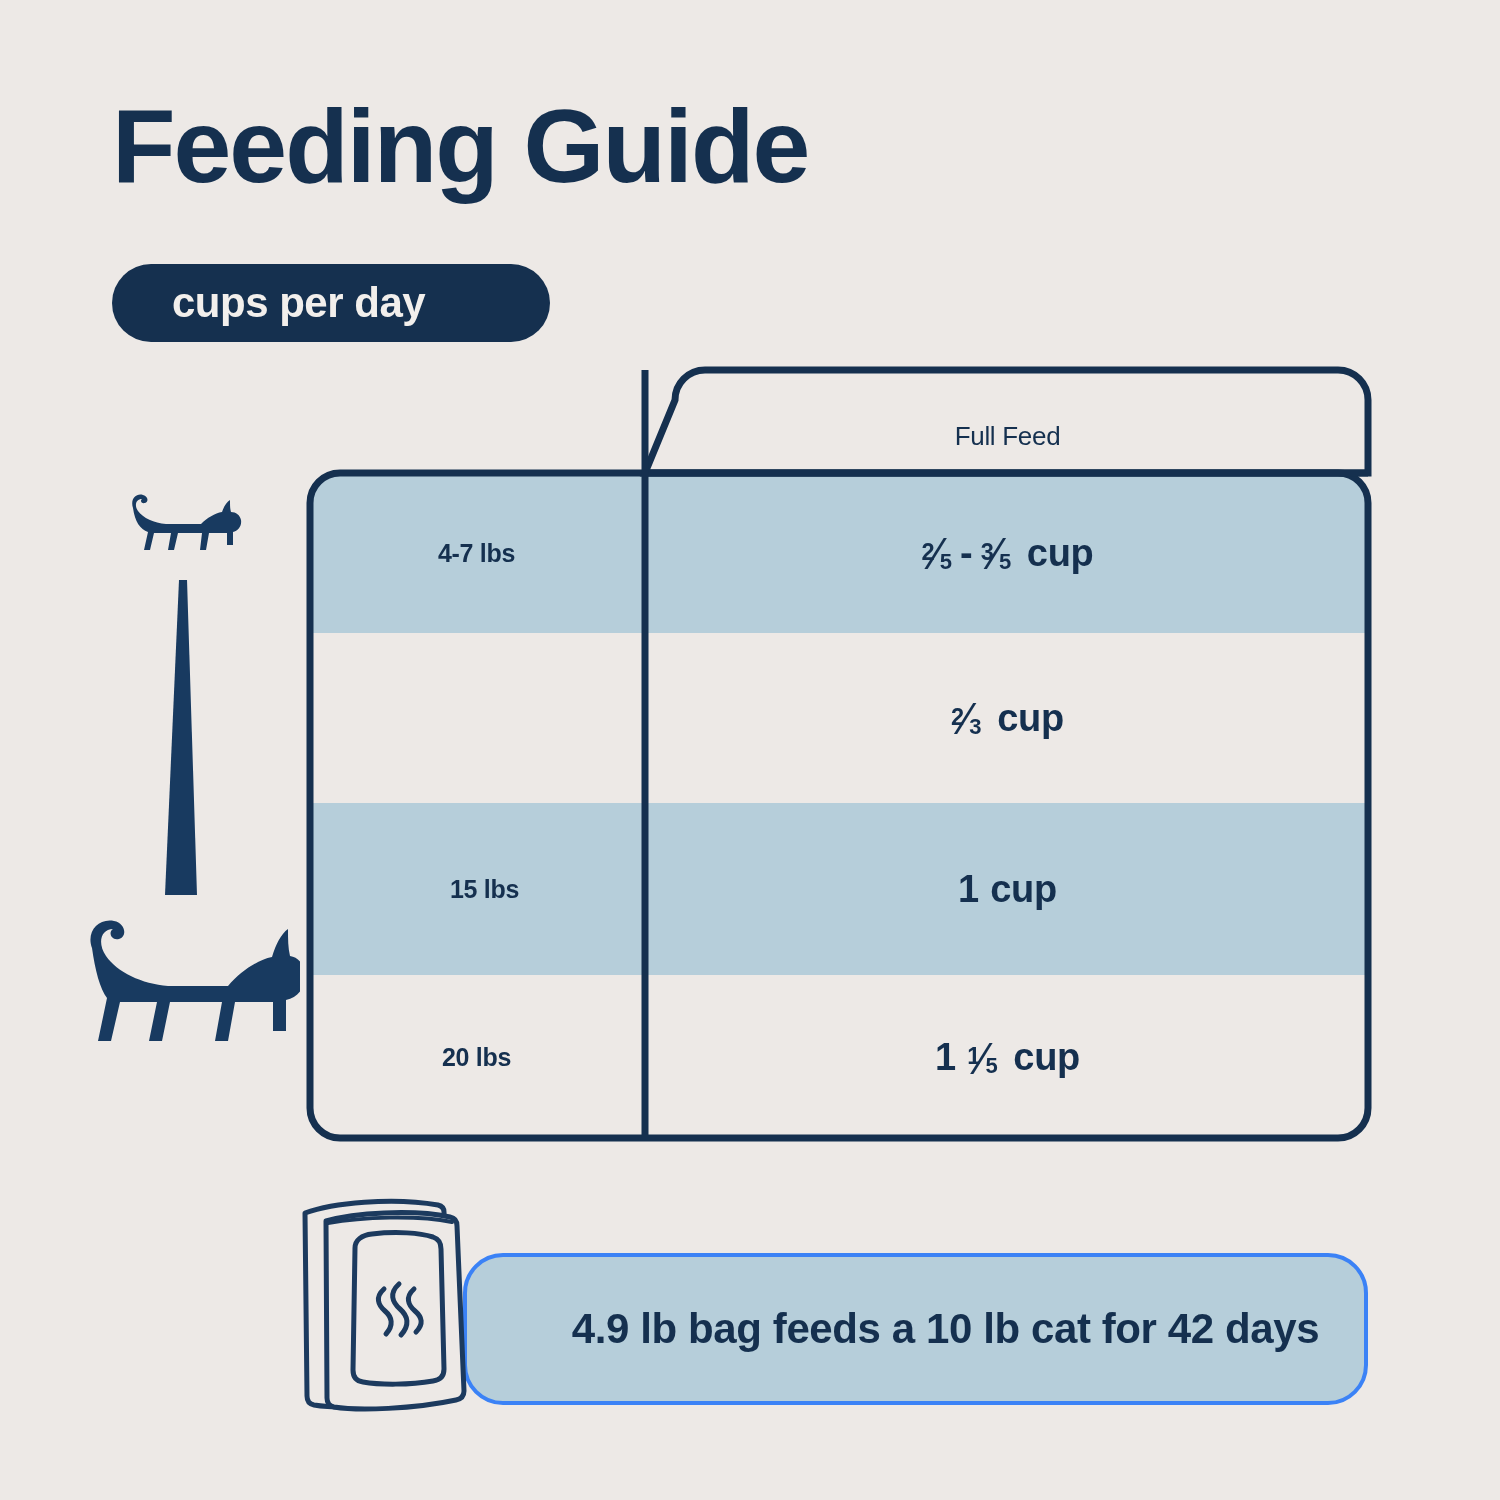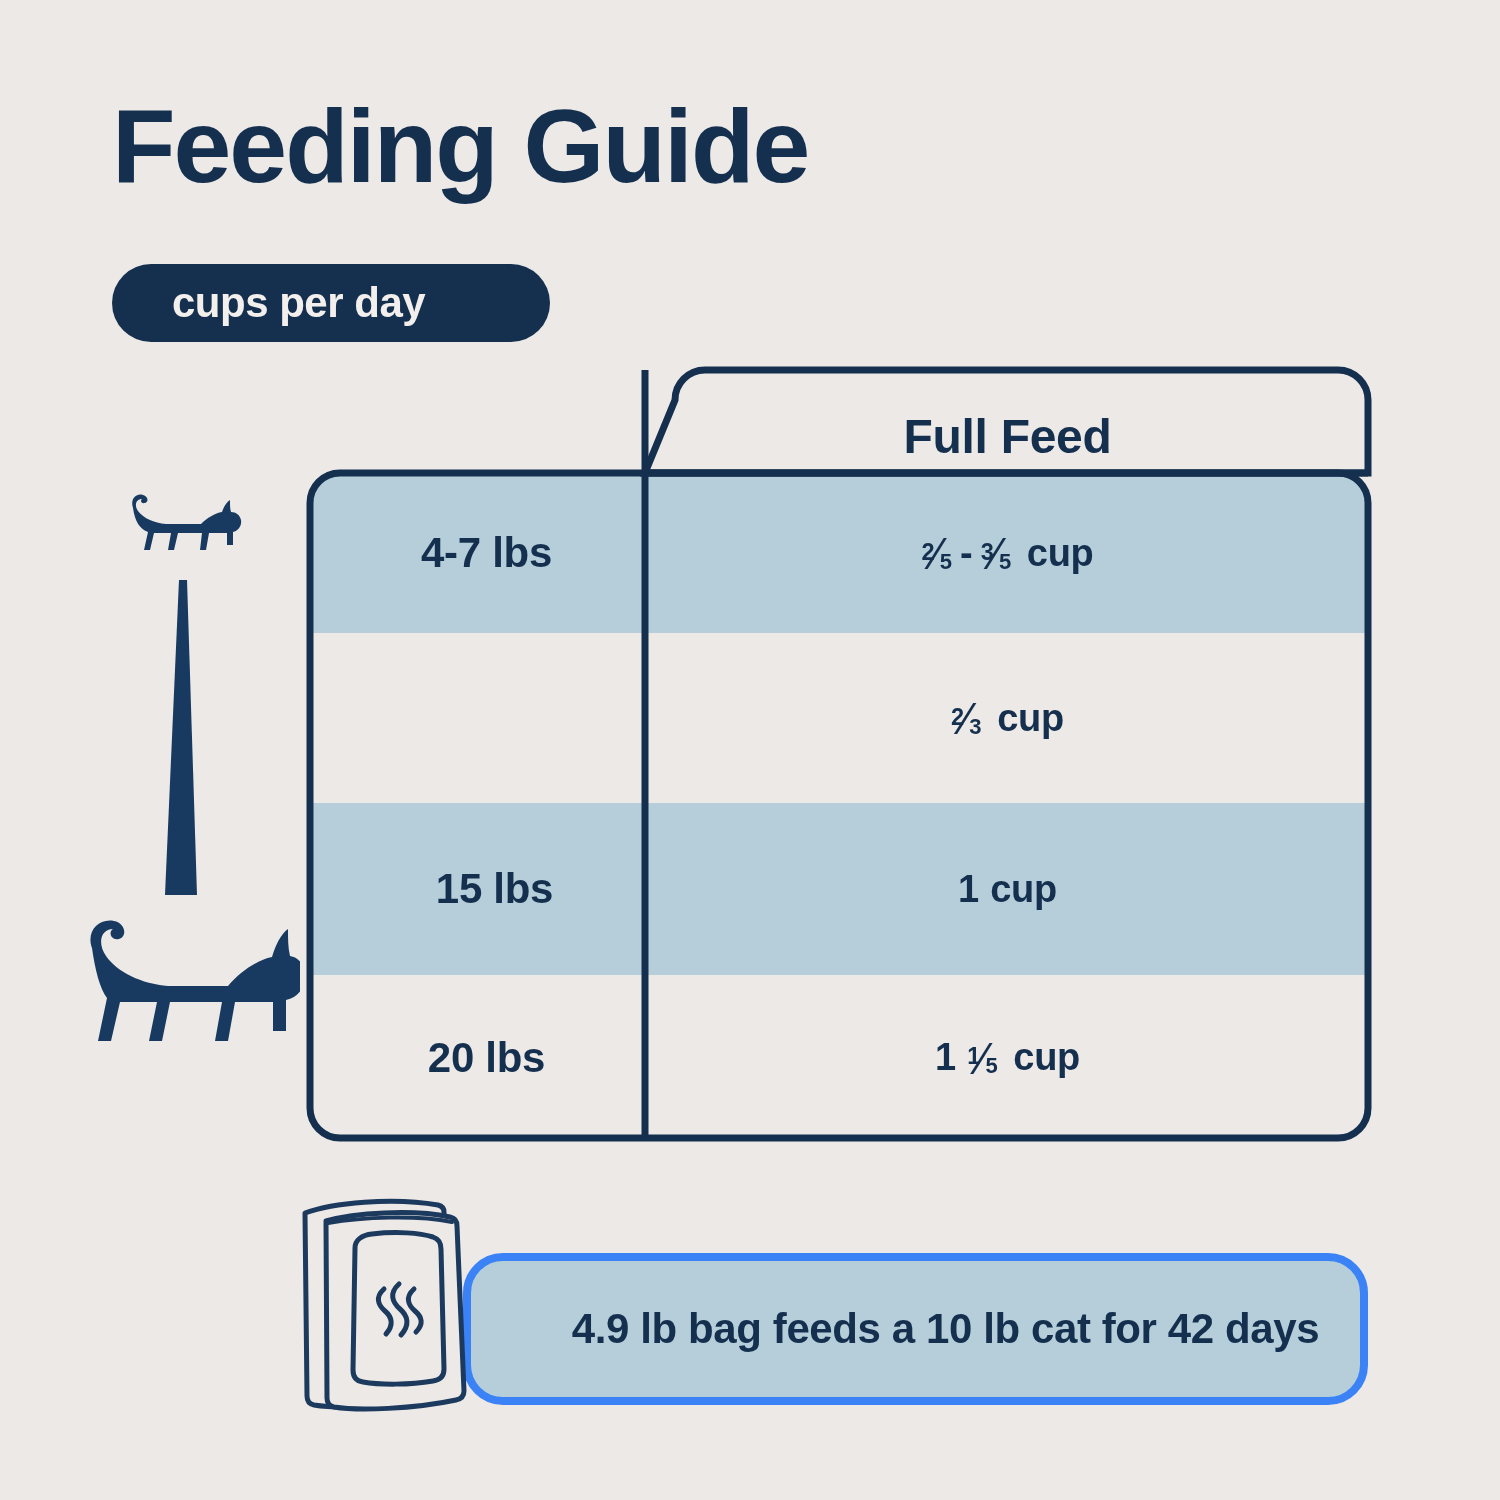--- a/index.html
+++ b/index.html
@@ -86,40 +86,40 @@
 
   .col-header {
     position: absolute;
     left: 337px;
     top: 32px;
     width: 725px;
     height: 73px;
     display: flex;
     align-items: center;
     justify-content: center;
-    font-size: 48px;
-    font-weight: 700;
+    font-size: 26px;
+    font-weight: 400;
     letter-spacing: -0.3px;
     color: #15304F;
   }
 
   .row-weight,
   .row-amount {
     position: absolute;
     display: flex;
     align-items: center;
     color: #15304F;
     font-weight: 700;
     letter-spacing: -0.3px;
   }
   .row-weight {
-    left: 10px;
+    left: 0px;
     width: 337px;
     justify-content: center;
-    font-size: 42px;
+    font-size: 25px;
   }
   .row-amount {
     left: 337px;
     width: 725px;
     justify-content: center;
     font-size: 38px;
   }
 
   .frac {
     display: inline-flex;
@@ -150,21 +150,21 @@
   .dash  { margin: 0 0.22em; }
 
   
   #bag-banner {
     position: absolute;
     left: 463px;
     top: 1253px;
     width: 905px;
     height: 152px;
     background: #B6CEDA;
-    border: 8px solid #3b82f6;
+    border: 4px solid #3b82f6;
     border-radius: 40px;
     box-sizing: border-box;
     display: flex;
     align-items: center;
     justify-content: center;
   }
   #bag-banner .banner-text {
     font-size: 42px;
     font-weight: 700;
     letter-spacing: -0.4px;

